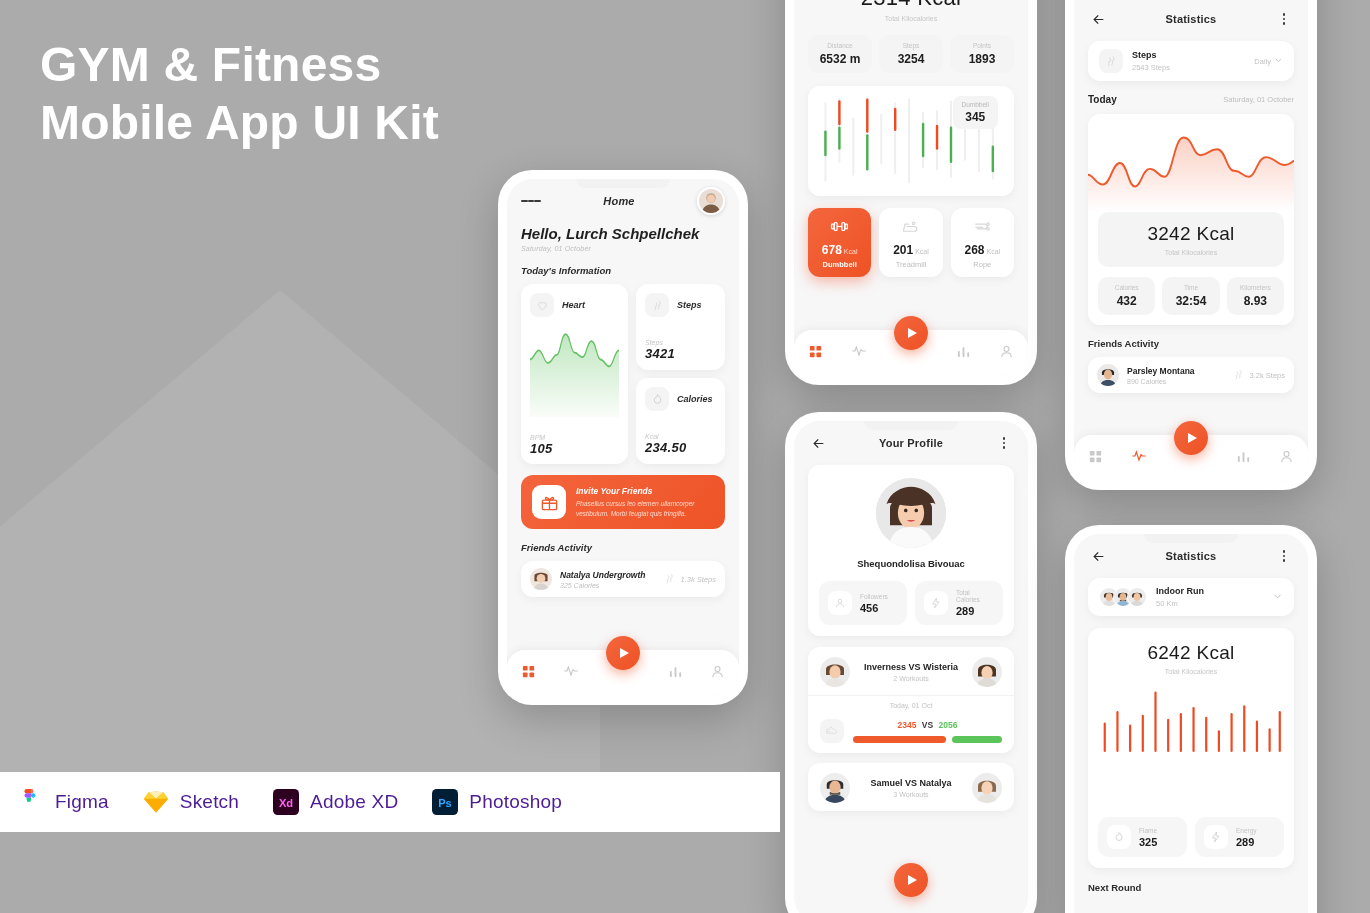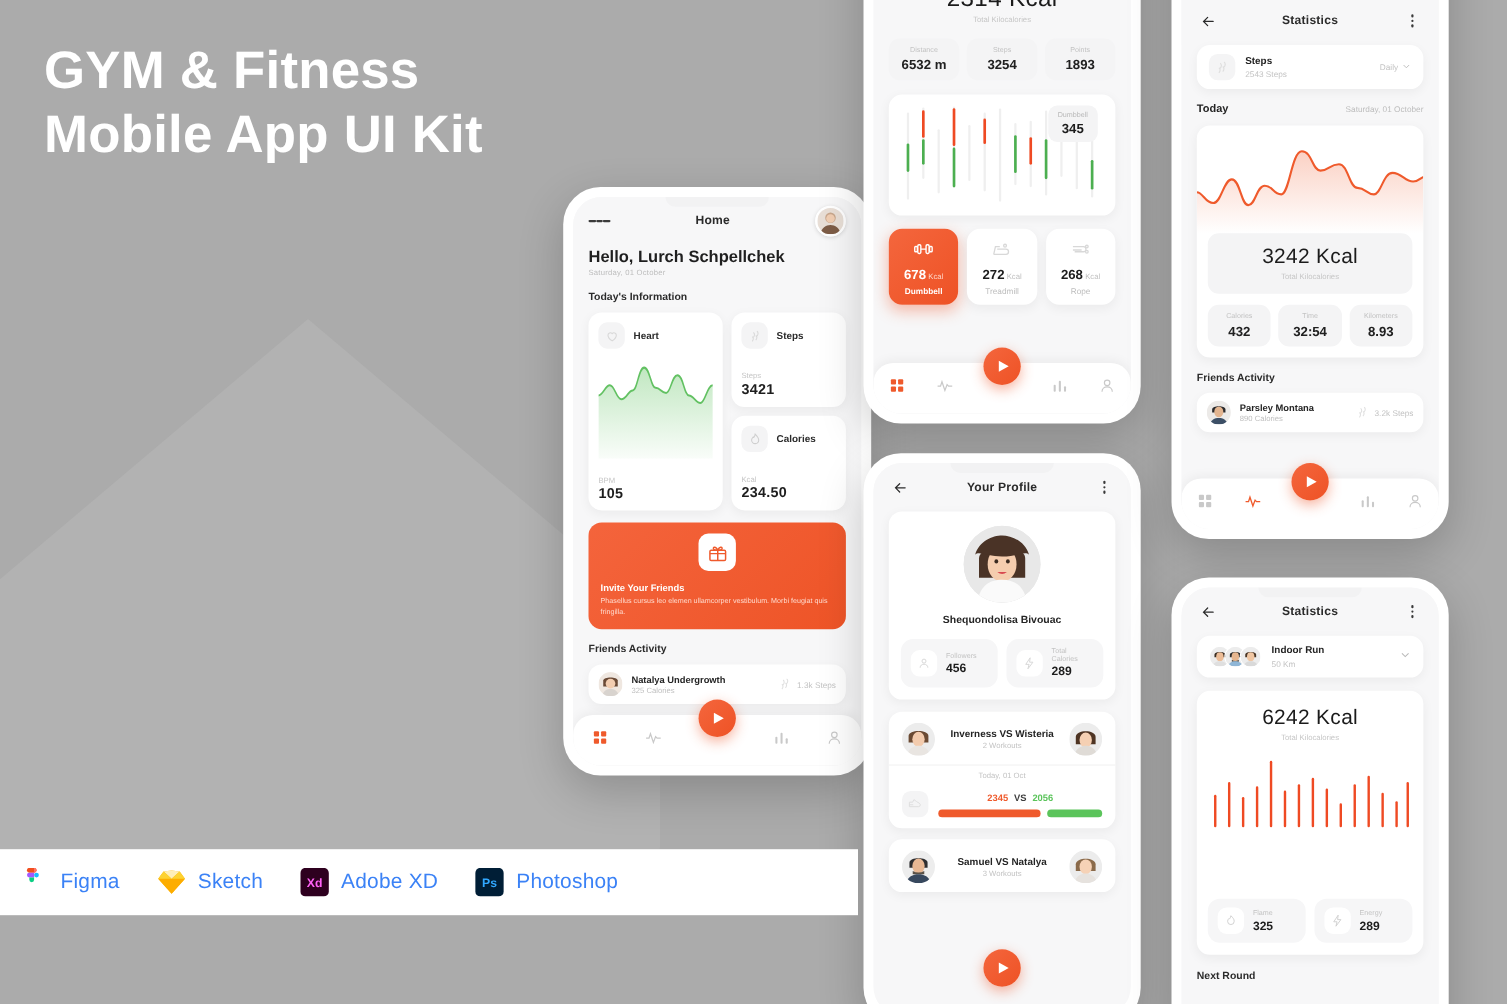--- a/index.html
+++ b/index.html
@@ -27,21 +27,21 @@
     color: #ffffff; letter-spacing: 0.2px;
   }
 
   
   .footer {
     position: absolute; left: 0; top: 772px; width: 780px; height: 60px;
     background: #ffffff; z-index: 6;
     display: flex; align-items: center; padding-left: 18px; gap: 34px;
   }
   .tool { display: flex; align-items: center; gap: 11px; }
-  .tool-label { font-size: 19px; color: #3b82f6; letter-spacing: .2px; }
+  .tool-label { font-size: 19px; color: #4c1d95; letter-spacing: .2px; }
   .logo { width: 26px; height: 26px; display: block; }
 
   
   .phone {
     position: absolute;
     background: #ffffff;
     border-radius: 34px;
     box-shadow: 0 14px 42px rgba(0,0,0,0.20);
     overflow: hidden;
     z-index: 4;
@@ -50,21 +50,21 @@
     position: absolute; left: 9px; top: 9px; right: 9px; bottom: 9px;
     background: #f7f7f8; border-radius: 26px; overflow: hidden;
   }
   .notch {
     position: absolute; left: 50%; top: 0; transform: translateX(-50%);
     width: 94px; height: 9px; background: #f2f2f3;
     border-bottom-left-radius: 9px; border-bottom-right-radius: 9px; z-index: 3;
   }
 
   
-  #phone-home     { left: 512px; top: 170px; width: 280px; height: 535px; }
+  #phone-home     { left: 498px; top: 170px; width: 250px; height: 535px; font-style: italic; }
   #phone-workout  { left: 785px; top: -130px; width: 252px; height: 515px; }
   #phone-profile  { left: 785px; top: 412px; width: 252px; height: 520px; }
   #phone-stats    { left: 1065px; top: -120px; width: 252px; height: 610px; }
   #phone-rounds   { left: 1065px; top: 525px; width: 252px; height: 520px; }
 
   
   .appbar {
     height: 44px; display: flex; align-items: center; justify-content: space-between;
     padding: 0 14px; background: #f7f7f8;
   }
@@ -283,21 +283,21 @@
                     </svg>
                 </div>
                 <div class="metric-name">Calories</div>
               </div>
               <div class="metric-unit" style="margin-top:22px;">Kcal</div>
               <div class="metric-val">234.50</div>
             </div>
           </div>
         </div>
 
-        <div class="invite" style="margin-top:11px;flex-direction:column;">
+        <div class="invite" style="margin-top:11px;">
           <div class="gift-box">
             <svg width="19" height="19" viewBox="0 0 24 24" fill="none" stroke="#ef5a2c" stroke-width="1.7">
                 <rect x="3" y="9" width="18" height="12" rx="1.5"></rect>
                 <path d="M3 13h18M12 9v12"></path>
                 <path d="M12 9C10 5 7 5 7 7s3 2 5 2zM12 9c2-4 5-4 5-2s-3 2-5 2z"></path>
               </svg>
           </div>
           <div>
             <div class="invite-title">Invite Your Friends</div>
             <div class="invite-body">Phasellus cursus leo elemen ullamcorper vestibulum. Morbi feugiat quis fringilla.</div>
@@ -435,21 +435,21 @@
             <div class="ex-name">Dumbbell</div>
           </div>
           <div class="ex-card">
             <div style="display:flex;justify-content:center;">
               <svg width="19" height="19" viewBox="0 0 24 24" fill="none" stroke="#d8d8d8" stroke-width="1.5">
                   <path d="M3 18h14a3 3 0 0 0 0-6H7"></path>
                   <path d="M3 18l2-9h5"></path>
                   <circle cx="16" cy="8" r="1.6"></circle>
                 </svg>
             </div>
-            <div class="ex-kcal" style="margin-top:7px;"><span>272</span><small>Kcal</small></div>
+            <div class="ex-kcal" style="margin-top:7px;"><span>201</span><small>Kcal</small></div>
             <div class="ex-name">Treadmill</div>
           </div>
           <div class="ex-card">
             <div style="display:flex;justify-content:center;">
               <svg width="19" height="19" viewBox="0 0 24 24" fill="none" stroke="#d8d8d8" stroke-width="1.5">
                   <path d="M3 9h12a3 3 0 0 1 0 6H5"></path>
                   <path d="M3 13h10"></path>
                   <circle cx="19" cy="9" r="1.5"></circle>
                   <circle cx="19" cy="15" r="1.5"></circle>
                 </svg>

